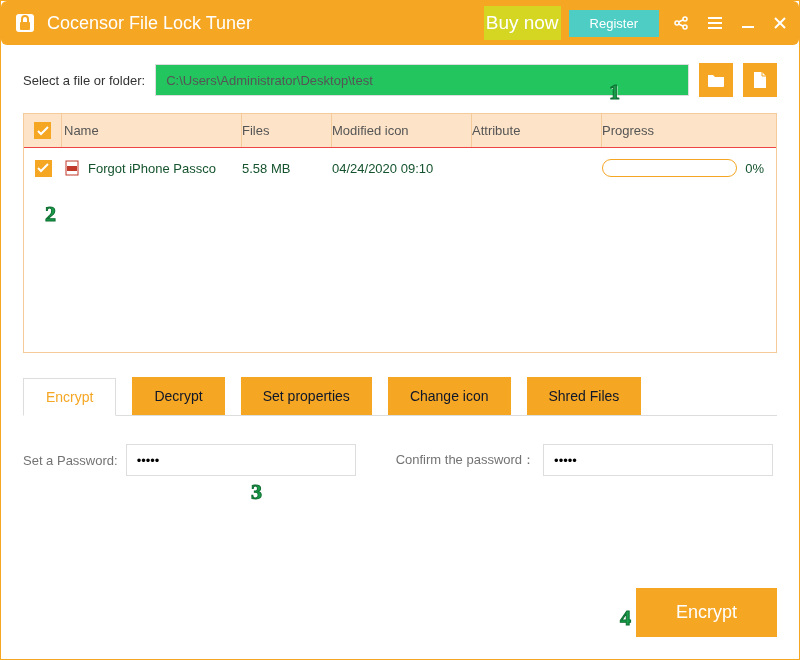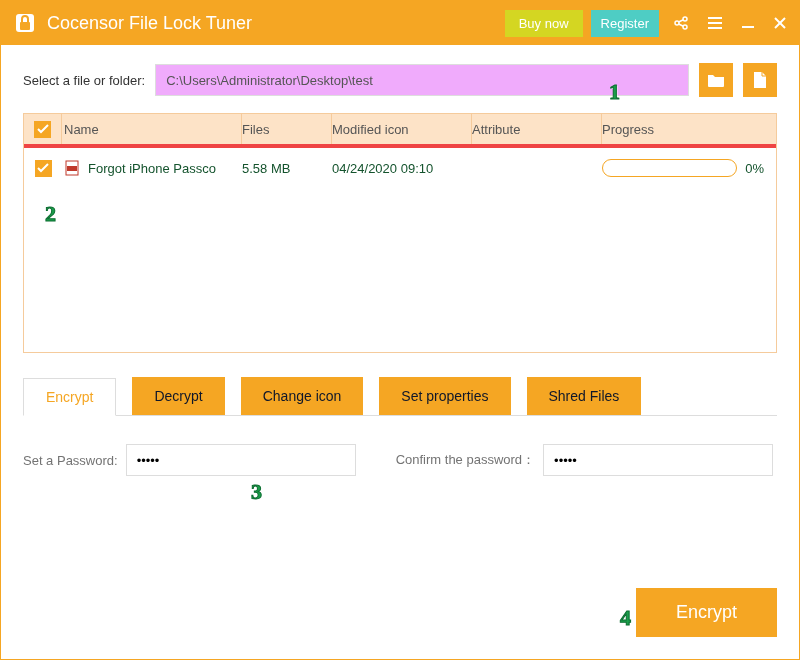--- a/index.html
+++ b/index.html
@@ -1,30 +1,30 @@
 <!DOCTYPE html>
 <html><head>
 <meta charset="utf-8">
 <style>
   * { box-sizing: border-box; margin: 0; padding: 0; font-family: Arial, sans-serif; }
   body { width: 800px; height: 660px; background: #fff; border: 1px solid #f5a623; overflow: hidden; position: relative; }
-  .titlebar { height: 44px; background: #f5a623; display: flex; align-items: center; padding: 0 12px; color: #fff; }
+  .titlebar { height: 44px; background: #f5a623; display: flex; align-items: center; padding: 0 12px; color: #fff; border-radius: 6px; }
   .logo-icon { width: 24px; height: 24px; margin-right: 10px; display: flex; align-items: center; justify-content: center; }
   .app-title { font-size: 18px; font-weight: 400; flex: 1; }
-  .buy-btn { background: #d4d622; color: #fff; padding: 6px 14px; font-size: 13px; border: none; cursor: pointer; margin-right: 8px; }
-  .register-btn { background: #4ecdc4; color: #fff; padding: 6px 10px; font-size: 13px; border: none; cursor: pointer; margin-right: 14px; }
+  .buy-btn { background: #d4d622; color: #fff; padding: 6px 2px; font-size: 19px; border: none; cursor: pointer; margin-right: 8px; }
+  .register-btn { background: #4ecdc4; color: #fff; padding: 6px 21px; font-size: 13px; border: none; cursor: pointer; margin-right: 14px; }
   .title-icons { display: flex; gap: 18px; align-items: center; }
   .title-icons span { cursor: pointer; font-size: 16px; display: flex; align-items: center; }
   .content { padding: 18px 22px 0 22px; }
   .file-row { display: flex; align-items: center; gap: 10px; }
   .file-label { font-size: 13px; color: #333; text-align: right; }
-  .file-input { flex: 1; border: 1px solid #ddd; padding: 7px 10px; font-size: 13px; color: #555; height: 32px; background: #f0abfc; }
+  .file-input { flex: 1; border: 1px solid #ddd; padding: 7px 10px; font-size: 13px; color: #555; height: 32px; background: #22c55e; }
   .sq-btn { width: 34px; height: 34px; background: #f5a623; border: none; cursor: pointer; display: flex; align-items: center; justify-content: center; }
   .table-wrap { margin-top: 16px; border: 1px solid #f5cb9c; height: 240px; overflow: hidden; background: #fff; }
-  .table-header { display: flex; background: #fde3c7; height: 34px; align-items: center; border-bottom: 4px solid #ef4444; font-size: 13px; color: #555; }
+  .table-header { display: flex; background: #fde3c7; height: 34px; align-items: center; border-bottom: 1px solid #ef4444; font-size: 13px; color: #555; }
   .col-check { width: 38px; display: flex; align-items: center; justify-content: center; }
   .col-name { width: 180px; padding-left: 2px; display: flex; align-items: center; gap: 8px; }
   .col-size { width: 90px; }
   .col-mod { width: 140px; }
   .col-attr { width: 130px; }
   .col-prog { flex: 1; display: flex; align-items: center; gap: 8px; padding-right: 12px; }
   .table-header > div { border-right: 1px solid #f5cb9c; height: 100%; display: flex; align-items: center; }
   .table-header > div:last-child { border-right: none; }
   .table-row { display: flex; height: 40px; align-items: center; font-size: 13px; color: #14532d; }
   .chk { width: 17px; height: 17px; border: 2px solid #f5a623; background: #f5a623; display: flex; align-items: center; justify-content: center; cursor: pointer; }
@@ -142,22 +142,22 @@
       <div class="col-prog">
         <div class="prog-bar"></div>
         <span>0%</span>
       </div>
     </div>
   </div>
 
   <div class="tabs">
     <button class="tab active">Encrypt</button>
     <button class="tab">Decrypt</button>
+    <button class="tab">Set properties</button>
     <button class="tab">Change icon</button>
-    <button class="tab">Set properties</button>
     <button class="tab">Shred Files</button>
   </div>
 
   <div class="tab-panel">
     <div class="pw-row">
       <div class="pw-group">
         <span class="pw-label">Set a Password:</span>
         <input class="pw-input" type="text" value="•••••" style="">
       </div>
       <div class="pw-group">

